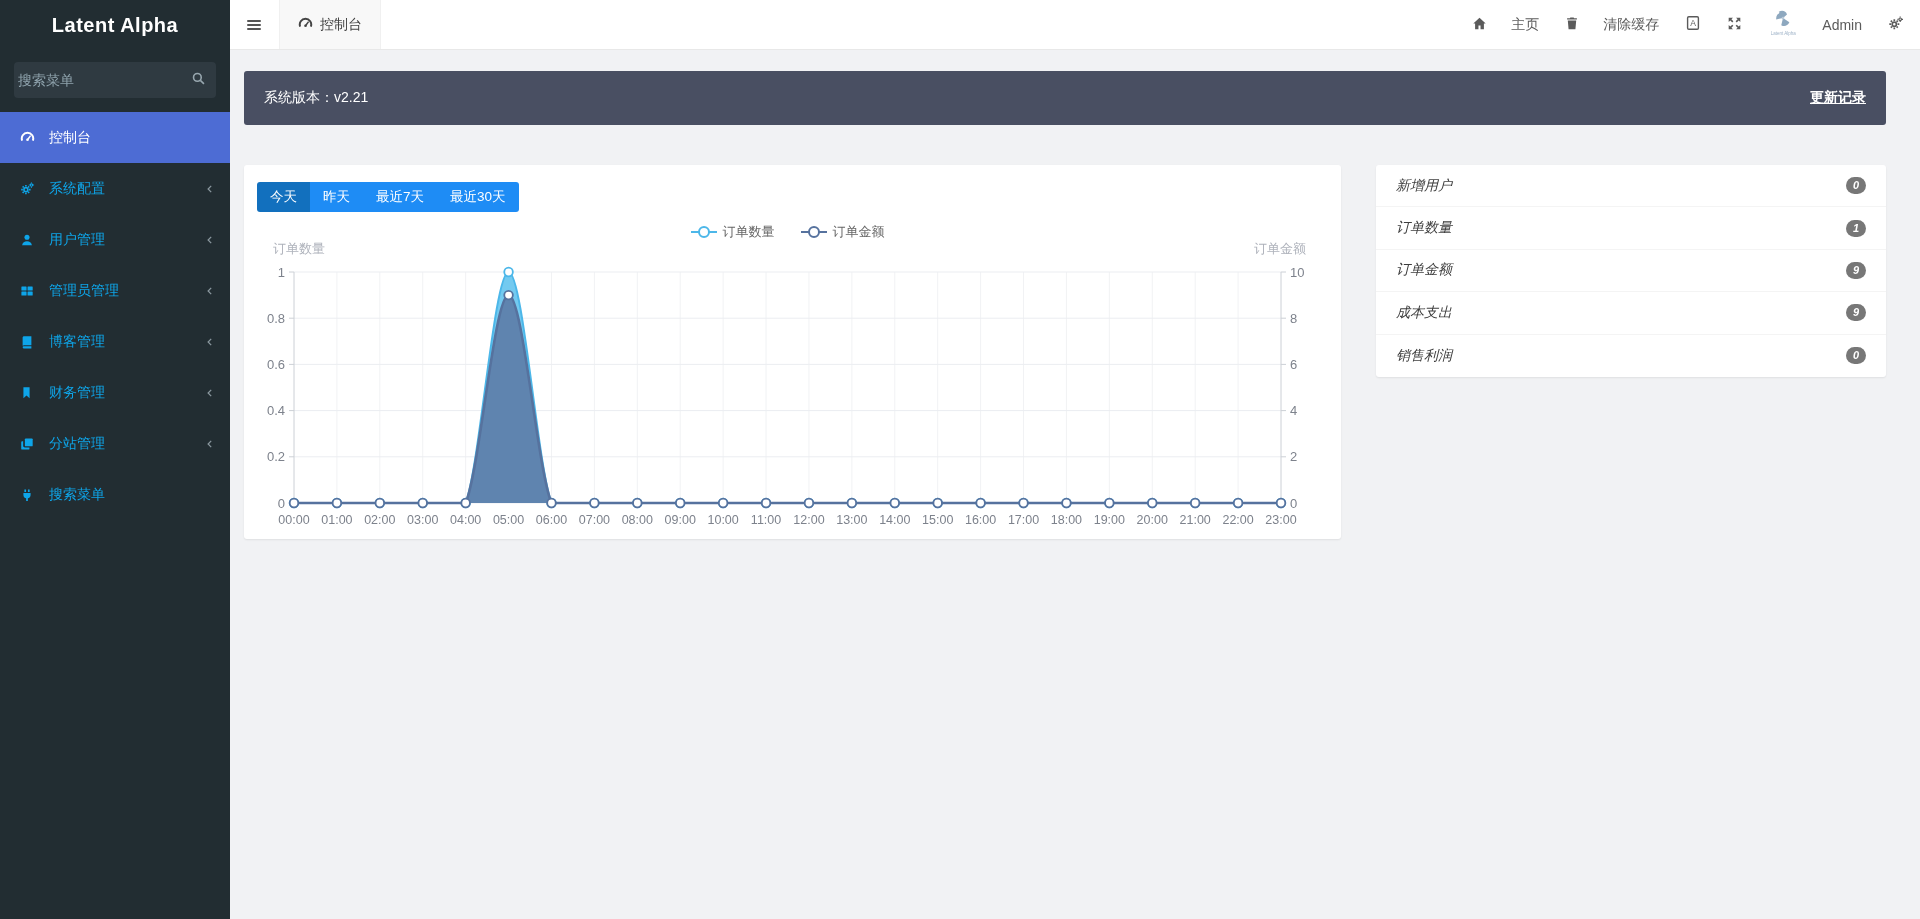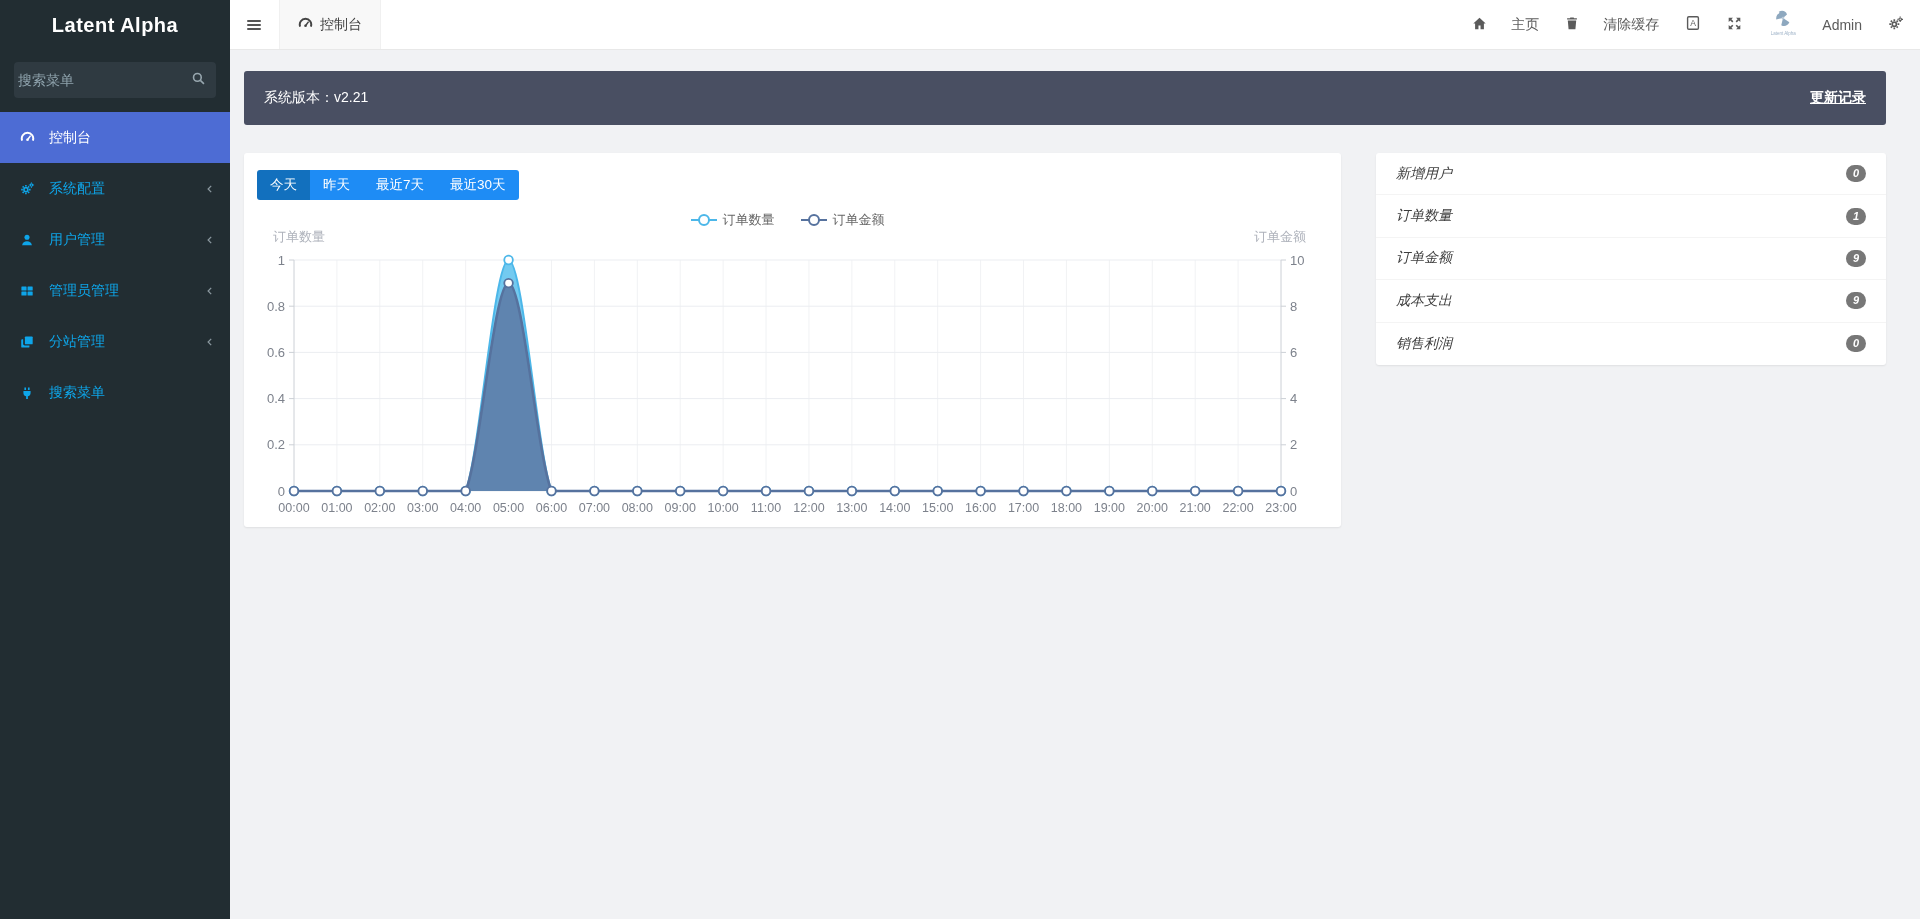--- a/index.html
+++ b/index.html
@@ -36,21 +36,21 @@
   .nav-link { display:flex; align-items:center; gap:24px; cursor:pointer; color:#5b5b5b; }
   .avatar-box { width:30px; height:34px; display:flex; flex-direction:column; align-items:center; cursor:pointer; }
   .avatar-cap { font-size:4.5px; color:#9fb3c8; white-space:nowrap; line-height:5px; }
 
   
   .content { padding:21px 34px 0 14px; }
   .banner { height:54px; background:#494f62; border-radius:3px; display:flex; align-items:center;
             padding:0 20px; color:#fff; font-size:14px; }
   .banner-link { margin-left:auto; color:#fff; font-weight:bold; text-decoration:underline; cursor:pointer; font-size:14px; }
 
-  .row { display:flex; align-items:flex-start; margin-top:28px; }
+  .row { display:flex; align-items:flex-start; margin-top:40px; }
   .chart-card { width:1097px; height:374px; background:#fff; border-radius:3px;
                 box-shadow:0 1px 2px rgba(0,0,0,.08); position:relative; flex:0 0 1097px; }
   .btn-group { position:absolute; left:13px; top:17px; display:flex; border-radius:3px; overflow:hidden; }
   .range-btn { height:30px; padding:0 13px; display:flex; align-items:center; background:#1e8cf5;
                color:#fff; font-size:13.5px; border:0; cursor:pointer; font-family:inherit; }
   .range-btn.active { background:#1270be; }
   .legend { position:absolute; left:50px; width:987px; top:58px; display:flex; justify-content:center; gap:26px; }
   .legend-item { display:flex; align-items:center; gap:6px; cursor:pointer; font-size:13px; color:#666; }
   .legend-marker { width:26px; height:12px; position:relative; }
   .legend-marker .lm-line { position:absolute; left:0; right:0; top:5px; height:2px; }
@@ -127,20 +127,46 @@
           <svg width="14" height="14" viewBox="0 0 16 16" xmlns="http://www.w3.org/2000/svg">
             <g fill="currentColor">
               <rect x="1.6" y="2.8" width="5.9" height="4.6" rx=".6"></rect>
               <rect x="8.6" y="2.8" width="5.9" height="4.6" rx=".6"></rect>
               <rect x="1.6" y="8.6" width="5.9" height="4.6" rx=".6"></rect>
               <rect x="8.6" y="8.6" width="5.9" height="4.6" rx=".6"></rect>
             </g>
           </svg>
         </span>
         <span class="mi-label">管理员管理</span>
+        <span class="mi-caret">
+          <svg width="12" height="12" viewBox="0 0 16 16" xmlns="http://www.w3.org/2000/svg">
+            <path d="m9.6 3.8-4.1 4.2 4.1 4.2" fill="none" stroke="currentColor" stroke-width="1.7"></path>
+          </svg>
+        </span>
+      </div>
+      <div class="menu-item">
+        <span class="mi-icon">
+          <svg width="14" height="14" viewBox="0 0 16 16" xmlns="http://www.w3.org/2000/svg">
+            <path fill="currentColor" d="M3 3c0-.9.7-1.6 1.6-1.6H13v10.4H4.6c-.6 0-1.2.2-1.6.6zM3 13.6c0 1 .7 1.8 1.6 1.8H13v-2.6H4.6c-.9 0-1.6.3-1.6.8z"></path>
+          </svg>
+        </span>
+        <span class="mi-label">博客管理</span>
+        <span class="mi-caret">
+          <svg width="12" height="12" viewBox="0 0 16 16" xmlns="http://www.w3.org/2000/svg">
+            <path d="m9.6 3.8-4.1 4.2 4.1 4.2" fill="none" stroke="currentColor" stroke-width="1.7"></path>
+          </svg>
+        </span>
+      </div>
+      <div class="menu-item">
+        <span class="mi-icon">
+          <svg width="13" height="13" viewBox="0 0 16 16" xmlns="http://www.w3.org/2000/svg">
+            <path fill="currentColor" d="M4.2 1.4h7.6V15L8 11.8 4.2 15z"></path>
+          </svg>
+        </span>
+        <span class="mi-label">财务管理</span>
         <span class="mi-caret">
           <svg width="12" height="12" viewBox="0 0 16 16" xmlns="http://www.w3.org/2000/svg">
             <path d="m9.6 3.8-4.1 4.2 4.1 4.2" fill="none" stroke="currentColor" stroke-width="1.7"></path>
           </svg>
         </span>
       </div>
       <div class="menu-item">
         <span class="mi-icon">
           <svg width="14" height="14" viewBox="0 0 16 16" xmlns="http://www.w3.org/2000/svg">
             <g fill="currentColor">

